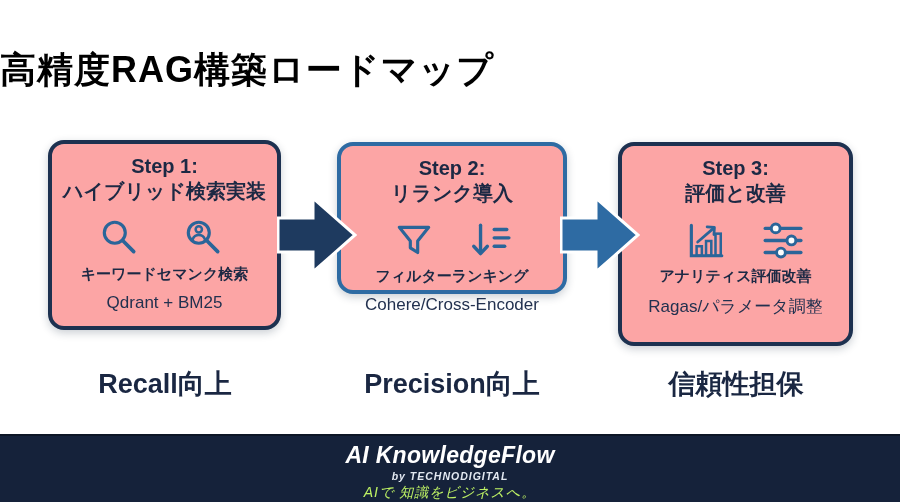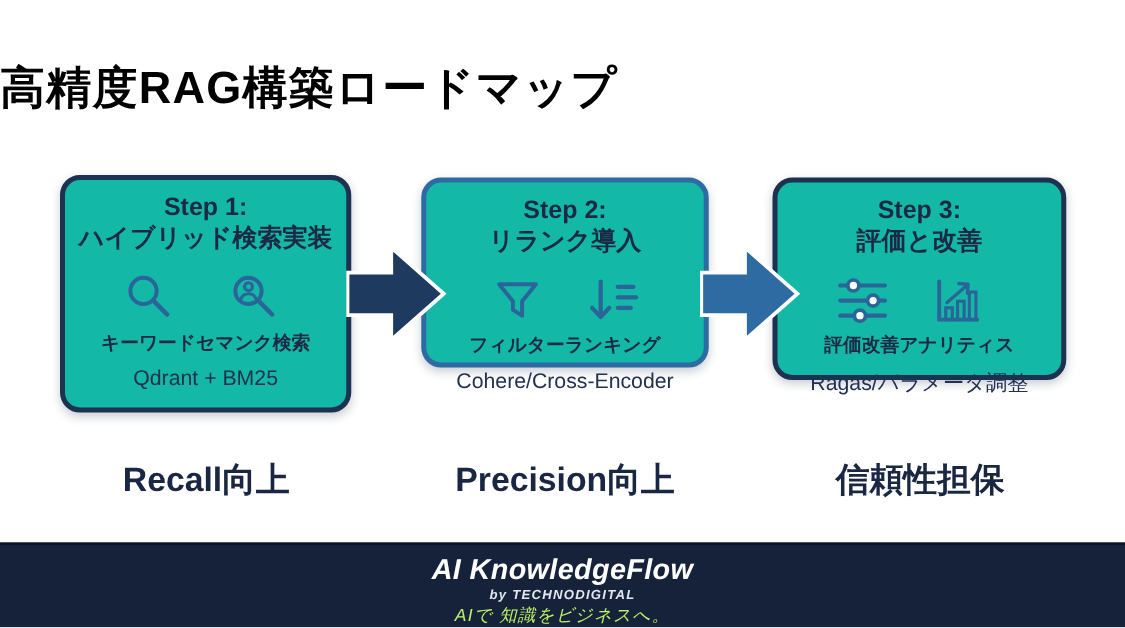--- a/index.html
+++ b/index.html
@@ -18,21 +18,21 @@
     left: 0;
     width: 100%;
     text-align: left;
     font-size: 36px;
     font-weight: bold;
     color: #000000;
     letter-spacing: 1px;
   }
   .card {
     position: absolute;
-    background: #14b8a6;
+    background: #fca5a5;
     border-radius: 16px;
     display: flex;
     flex-direction: column;
     align-items: center;
     box-shadow: 0 3px 8px rgba(20, 35, 60, 0.22);
   }
   .card-a { border: 4px solid #1d3150; }
   .card-b { border: 4px solid #2e6ba3; }
   .card-head { margin-top: 10px; text-align: center; line-height: 1.25; }
   .head-line { font-size: 20px; font-weight: bold; color: #1c2944; }
@@ -116,47 +116,47 @@
           <line x1="24" y1="9" x2="36" y2="9" stroke="#2a6599" stroke-width="3.2" stroke-linecap="round"></line>
           <line x1="24" y1="17" x2="38" y2="17" stroke="#2a6599" stroke-width="3.2" stroke-linecap="round"></line>
           <line x1="24" y1="25" x2="34" y2="25" stroke="#2a6599" stroke-width="3.2" stroke-linecap="round"></line>
         </svg>
         <div class="icon-label">ランキング</div>
       </div>
     </div>
     <div class="tech">Cohere/Cross-Encoder</div>
   </section>
 
-  <section class="card card-a" style="left:618px;top:142px;width:235px;height:162px;">
+  <section class="card card-a" style="left:618px;top:142px;width:235px;height:204px;">
     <div class="card-head">
       <div class="head-line">Step 3:</div>
       <div class="head-line">評価と改善</div>
     </div>
     <div class="icon-row">
+      <div class="icon-col">
+        <svg width="42" height="42" viewBox="0 0 40 40">
+          <path d="M7 5 V34 H36" fill="none" stroke="#2a6599" stroke-width="3" stroke-linecap="round"></path>
+          <rect x="12" y="25" width="5" height="9" fill="none" stroke="#2a6599" stroke-width="2.4"></rect>
+          <rect x="21" y="20" width="5" height="14" fill="none" stroke="#2a6599" stroke-width="2.4"></rect>
+          <rect x="30" y="13" width="5" height="21" fill="none" stroke="#2a6599" stroke-width="2.4"></rect>
+          <line x1="13" y1="21" x2="28" y2="8" stroke="#2a6599" stroke-width="2.6" stroke-linecap="round"></line>
+          <path d="M22 6.5 L29 7 L28.5 14" fill="none" stroke="#2a6599" stroke-width="2.6" stroke-linecap="round" stroke-linejoin="round"></path>
+        </svg>
+        <div class="icon-label">アナリティス</div>
+      </div>
       <div class="icon-col">
         <svg width="42" height="42" viewBox="0 0 40 40">
           <line x1="4" y1="8" x2="38" y2="8" stroke="#2a6599" stroke-width="3.2" stroke-linecap="round"></line>
           <line x1="4" y1="19.5" x2="38" y2="19.5" stroke="#2a6599" stroke-width="3.2" stroke-linecap="round"></line>
           <line x1="4" y1="31" x2="38" y2="31" stroke="#2a6599" stroke-width="3.2" stroke-linecap="round"></line>
           <circle cx="14" cy="8" r="4.2" fill="#fbfcfd" stroke="#2a6599" stroke-width="2.8"></circle>
           <circle cx="29" cy="19.5" r="4.2" fill="#fbfcfd" stroke="#2a6599" stroke-width="2.8"></circle>
           <circle cx="19" cy="31" r="4.2" fill="#fbfcfd" stroke="#2a6599" stroke-width="2.8"></circle>
         </svg>
         <div class="icon-label">評価改善</div>
-      </div>
-      <div class="icon-col">
-        <svg width="42" height="42" viewBox="0 0 40 40">
-          <path d="M7 5 V34 H36" fill="none" stroke="#2a6599" stroke-width="3" stroke-linecap="round"></path>
-          <rect x="12" y="25" width="5" height="9" fill="none" stroke="#2a6599" stroke-width="2.4"></rect>
-          <rect x="21" y="20" width="5" height="14" fill="none" stroke="#2a6599" stroke-width="2.4"></rect>
-          <rect x="30" y="13" width="5" height="21" fill="none" stroke="#2a6599" stroke-width="2.4"></rect>
-          <line x1="13" y1="21" x2="28" y2="8" stroke="#2a6599" stroke-width="2.6" stroke-linecap="round"></line>
-          <path d="M22 6.5 L29 7 L28.5 14" fill="none" stroke="#2a6599" stroke-width="2.6" stroke-linecap="round" stroke-linejoin="round"></path>
-        </svg>
-        <div class="icon-label">アナリティス</div>
       </div>
     </div>
     <div class="tech">Ragas/パラメータ調整</div>
   </section>
 
   <svg class="arrow" style="left:277px;top:194px;" width="80" height="82" viewBox="0 0 80 82">
     <polygon points="1,24 36,24 36,4 78,41 36,78 36,58 1,58" fill="#1e3a5f" stroke="#ffffff" stroke-width="3"></polygon>
   </svg>
   <svg class="arrow" style="left:560px;top:194px;" width="80" height="82" viewBox="0 0 80 82">
     <polygon points="1,24 36,24 36,4 78,41 36,78 36,58 1,58" fill="#2e6ba3" stroke="#ffffff" stroke-width="3"></polygon>

